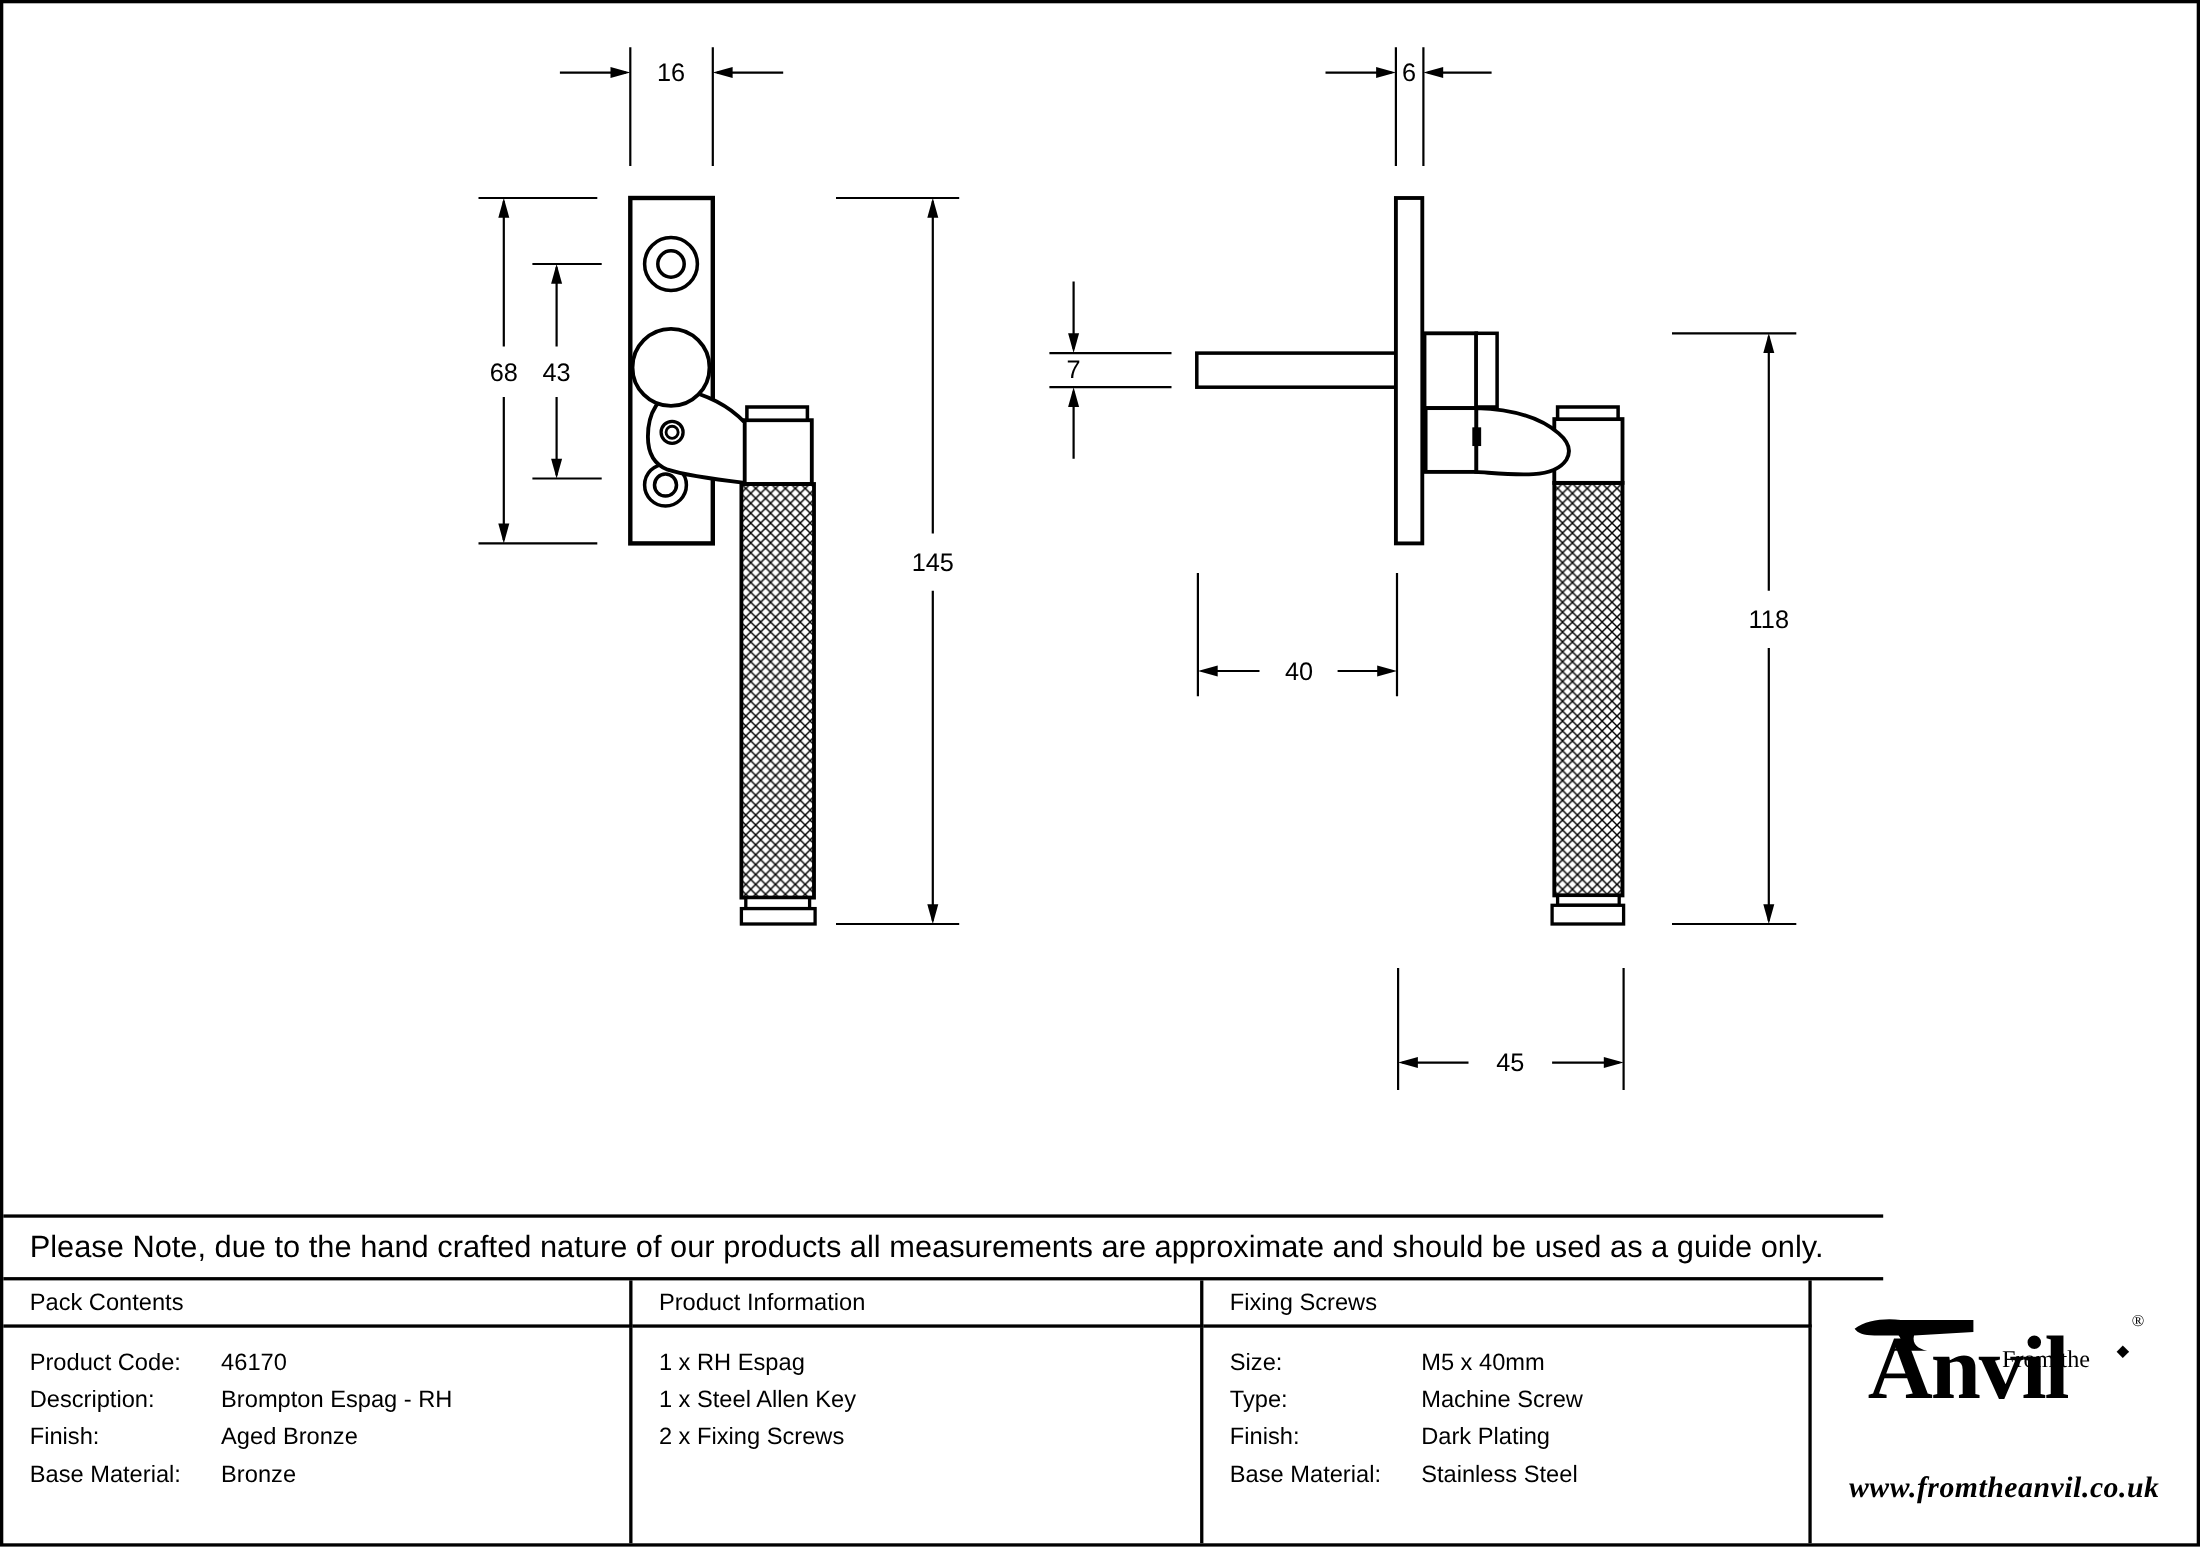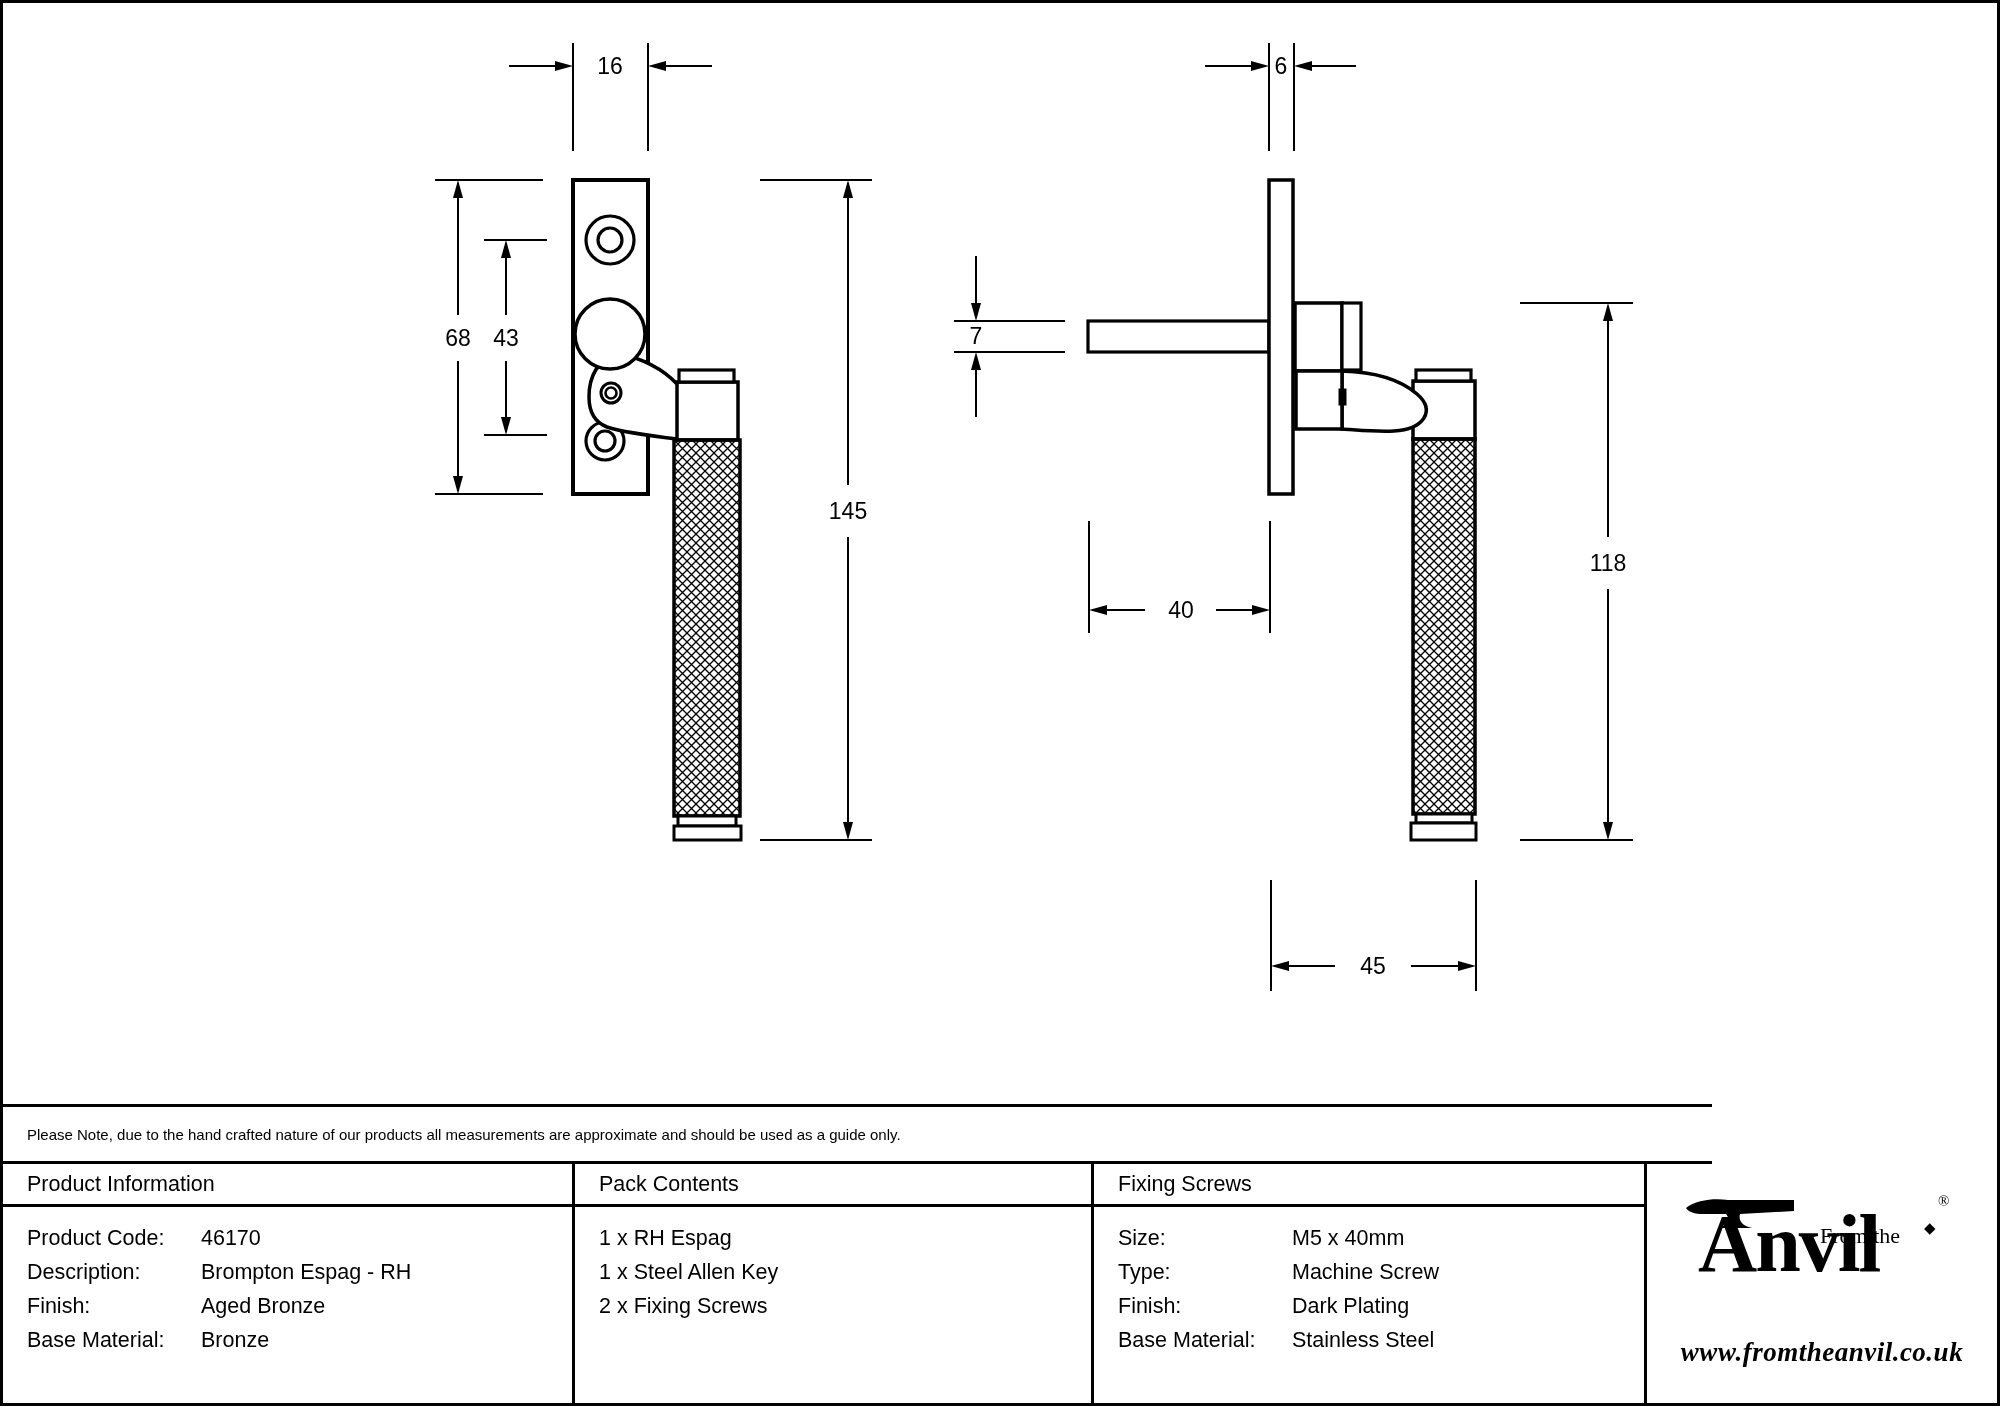--- a/index.html
+++ b/index.html
@@ -2,21 +2,21 @@
 <html><head>
 <meta charset="utf-8">
 <style>
   * { margin:0; padding:0; box-sizing:border-box; }
   html,body { width:2000px; height:1406px; background:#ffffff; font-family:"Liberation Sans", sans-serif; color:#000; }
   .sheet { position:absolute; top:0; left:0; width:2000px; height:1406px; border:3px solid #000; background:#fff;padding-left:44px; }
   .drawing-area { position:absolute; top:0; left:0; width:1994px; height:1101px; }
   .drawing-area svg { display:block; }
   .note-bar { position:absolute; top:1101px; left:0; width:1709px; height:60px;
               border-top:3px solid #000; border-bottom:3px solid #000;
-              display:flex; align-items:center; padding-left:24px; font-size:15px; }
+              display:flex; align-items:center; padding-left:24px; font-size:28px; }
   .info-table { position:absolute; top:1161px; left:0; width:1994px; height:239px; display:grid;
                 grid-template-columns:572px 519px 553px 1fr; grid-template-rows:43px 1fr; }
   .cell { border-right:3px solid #000; padding-left:24px; }
   .hdr  { border-bottom:3px solid #000; display:flex; align-items:center; font-size:21.5px; }
   .body-cell { padding-top:14px; font-size:21.5px; }
   .kv-line { display:flex; line-height:34px; }
   .kv-label { width:174px; flex:0 0 174px; }
   .pc-line { line-height:34px; }
   .logo-cell { grid-row:1 / span 2; grid-column:4; border-right:none;
                display:flex; align-items:center; justify-content:center; flex-direction:column; padding-left:0;gap:32px; }
@@ -158,24 +158,24 @@
     </svg>
   </div>
 
   <div class="note-bar">
     <span>Please Note, due to the hand crafted nature of our products all measurements are approximate and should be used as a guide only.</span>
   </div>
 
   <div class="info-table">
 
     <div class="cell hdr">
+      <span>Pack Contents</span>
+    </div>
+    <div class="cell hdr">
       <span>Product Information</span>
-    </div>
-    <div class="cell hdr">
-      <span>Pack Contents</span>
     </div>
     <div class="cell hdr">
       <span>Fixing Screws</span>
     </div>
 
     <div class="cell logo-cell">
       <div class="brand-block">
         <svg class="anvil-svg" width="118" height="34" viewBox="0 0 118 34">
           <path d="M6,11 C16,3 34,1 48,3 L114,3 L114,14 L60,17 C58,25 64,29 72,31 L40,31 C48,27 50,21 46,17 L24,17 C14,17 9,15 6,11 Z" fill="#000"></path>
         </svg>

